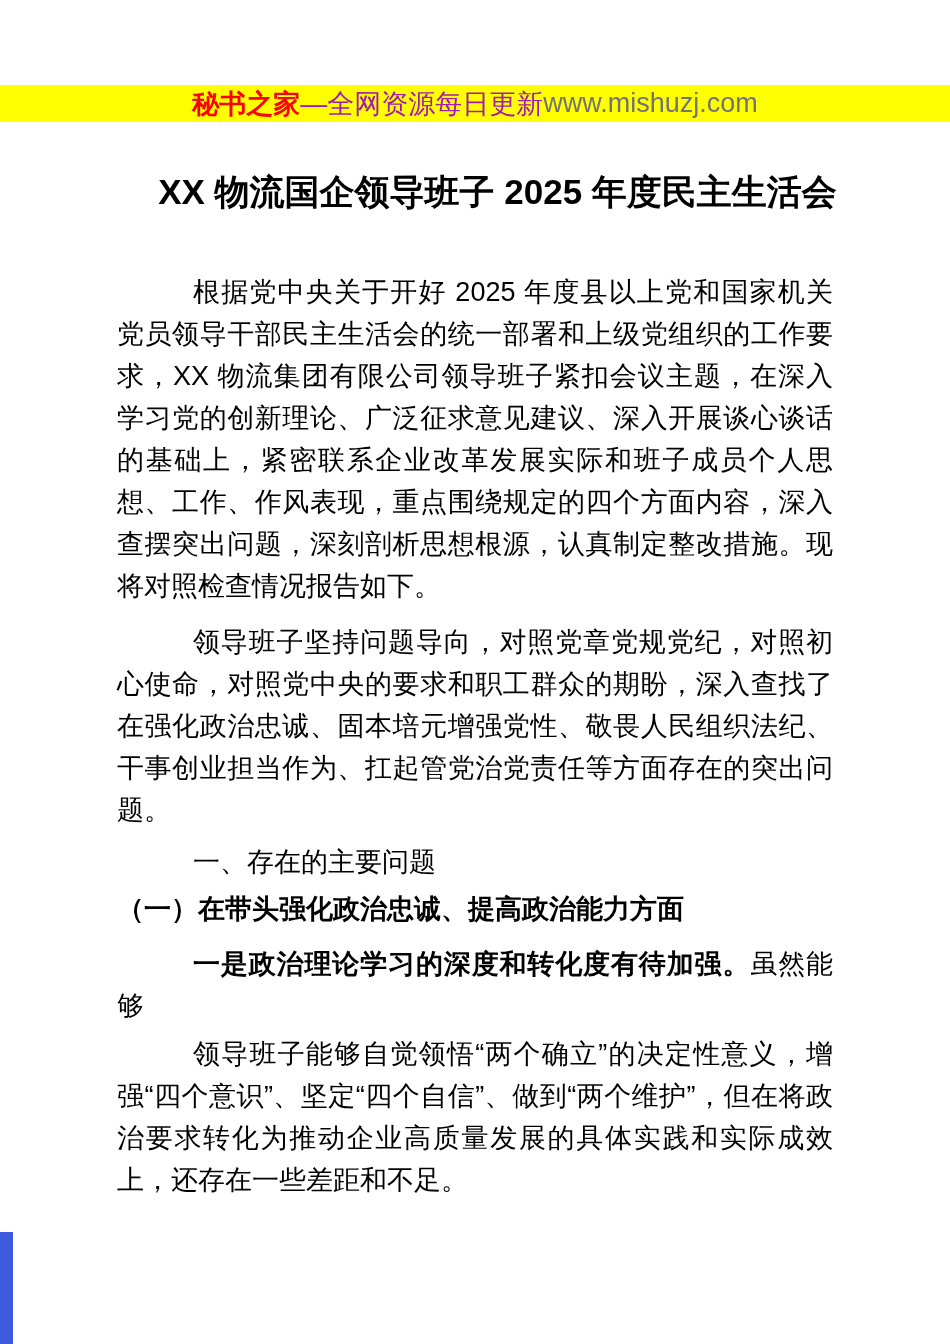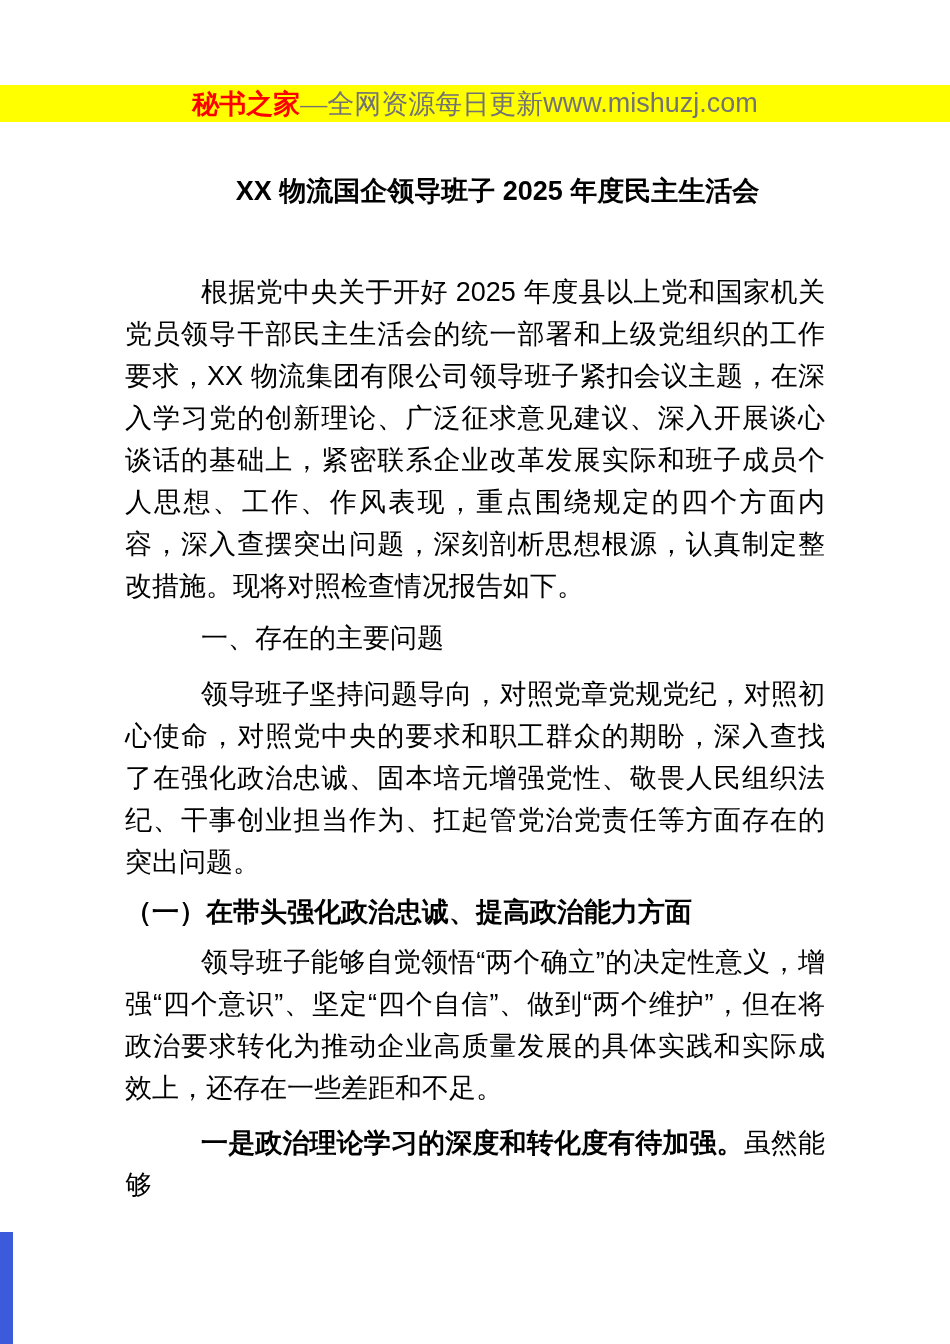--- a/index.html
+++ b/index.html
@@ -18,44 +18,44 @@
     height: 37px;
     width: 100%;
     background: #ffff00;
     display: flex;
     justify-content: center;
     align-items: center;
     font-size: 27px;
     white-space: nowrap;
   }
   .wm-site  { color: #ff0000; font-weight: bold; }
-  .wm-slogan{ color: #737373; font-family: Liberation Serif, serif; }
+  .wm-slogan{ color: #a21caf; }
   .wm-url   { color: #737373; }
 
   
   .doc-title {
     margin-top: 46px;
     text-align: center;
     font-weight: bold;
-    font-size: 27px;
+    font-size: 35px;
     line-height: 47px;
     color: #000;
     margin-left: 45px;
   }
 
   
   .page-body {
     width: 716px;
     margin: 0 auto;
     font-size: 27px;
     line-height: 42px;
     text-align: justify;
     text-justify: inter-ideograph;
   }
-  .page-body p { margin: 8px; padding: 0; }
+  .page-body p { margin: 0; padding: 0; }
   .indent { text-indent: 76px; }
   .p-intro   { margin-top: 56px !important; }
   .h-sec     { margin-top: 10px !important; }
   .p-sec     { margin-top: 14px !important; }
   .h-sub {
     margin-top: 5px !important;
     text-align: left;
     font-weight: bold;
     text-indent: 0;
   }
@@ -83,25 +83,25 @@
 </div>
 
 <div class="doc-title">
   <div>XX 物流国企领导班子 2025 年度民主生活会</div>
 </div>
 
 <div class="page-body">
 
   <p class="indent p-intro">根据党中央关于开好 2025 年度县以上党和国家机关党员领导干部民主生活会的统一部署和上级党组织的工作要求，XX 物流集团有限公司领导班子紧扣会议主题，在深入学习党的创新理论、广泛征求意见建议、深入开展谈心谈话的基础上，紧密联系企业改革发展实际和班子成员个人思想、工作、作风表现，重点围绕规定的四个方面内容，深入查摆突出问题，深刻剖析思想根源，认真制定整改措施。现将对照检查情况报告如下。</p>
 
+  <p class="indent p-sec">领导班子坚持问题导向，对照党章党规党纪，对照初心使命，对照党中央的要求和职工群众的期盼，深入查找了在强化政治忠诚、固本培元增强党性、敬畏人民组织法纪、干事创业担当作为、扛起管党治党责任等方面存在的突出问题。</p>
+
   <p class="indent h-sec">一、存在的主要问题</p>
-
-  <p class="indent p-sec">领导班子坚持问题导向，对照党章党规党纪，对照初心使命，对照党中央的要求和职工群众的期盼，深入查找了在强化政治忠诚、固本培元增强党性、敬畏人民组织法纪、干事创业担当作为、扛起管党治党责任等方面存在的突出问题。</p>
 
   <p class="h-sub">（一）在带头强化政治忠诚、提高政治能力方面</p>
 
+  <p class="indent p-point"><span class="bold-run">一是政治理论学习的深度和转化度有待加强。</span><span>虽然能够</span></p>
+
   <p class="indent p-sub">领导班子能够自觉领悟“两个确立”的决定性意义，增强“四个意识”、坚定“四个自信”、做到“两个维护”，但在将政治要求转化为推动企业高质量发展的具体实践和实际成效上，还存在一些差距和不足。</p>
-
-  <p class="indent p-point"><span class="bold-run">一是政治理论学习的深度和转化度有待加强。</span><span>虽然能够</span></p>
 
 </div>
 
 <div class="left-edge-bar"></div>
 
 </body></html>

